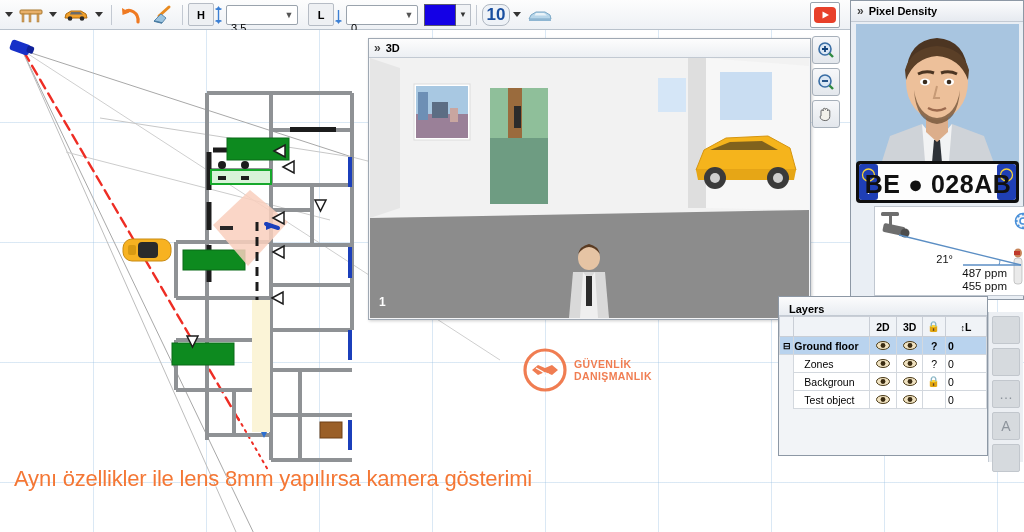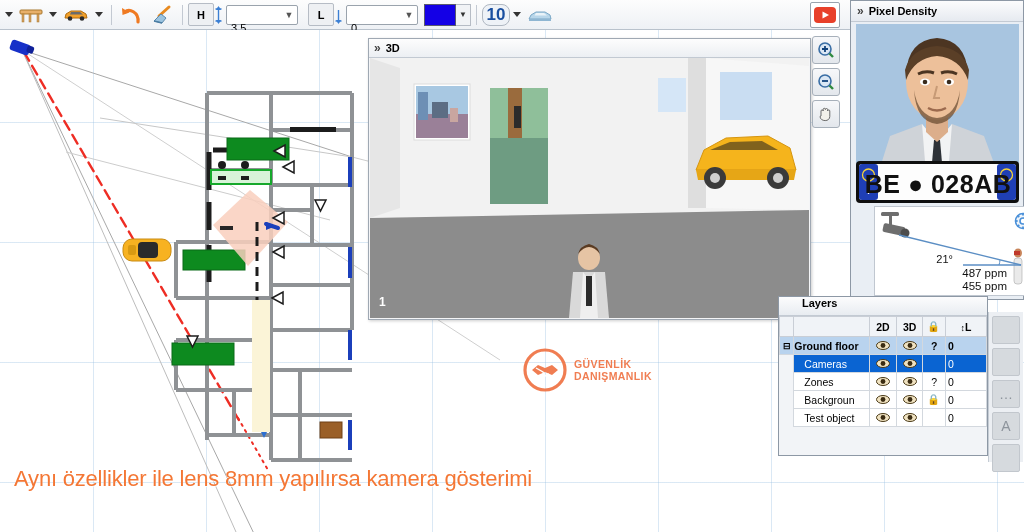--- a/index.html
+++ b/index.html
@@ -49,21 +49,21 @@
   #pixpanel{position:absolute;left:850px;top:0;width:174px;height:300px;background:#e9eef4;
     border:1px solid #8d98a5;box-sizing:border-box;}
   #pixpanel .phdr{height:20px;display:flex;align-items:center;padding-left:6px;font-weight:bold;
     background:linear-gradient(#fcfcfd,#e6eaf0);border-bottom:1px solid #c3cad3;}
   #facebox{position:absolute;left:5px;top:23px;width:163px;height:150px;background:#a8c5e0;overflow:hidden;}
   #platebox{position:absolute;left:5px;top:160px;width:163px;height:42px;}
   #diagbox{position:absolute;left:23px;top:205px;width:163px;height:88px;background:#fff;border:1px solid #c0c7d0;}
   
   #layers{position:absolute;left:778px;top:296px;width:210px;height:160px;background:#f2f4f7;
     border:1px solid #8d98a5;box-sizing:border-box;}
-  #layers .lhdr{height:18px;display:flex;align-items:flex-start;padding-left:23px;font-weight:bold;
+  #layers .lhdr{height:18px;display:flex;align-items:flex-end;padding-left:10px;font-weight:bold;
     background:linear-gradient(#fcfcfd,#e8ecf1);border-bottom:1px solid #c3cad3;}
   table.lt{border-collapse:collapse;width:100%;font-size:10.5px;table-layout:fixed;}
   table.lt th{background:#f0f3f7;border:1px solid #c9ced6;height:17px;font-size:10.5px;font-weight:bold;}
   table.lt td{border:1px solid #d3d8de;height:17px;background:#fff;padding:0 2px;white-space:nowrap;overflow:hidden;}
   tr.sel-light td{background:#b9d3ee;font-weight:bold;}
   tr.sel-blue td{background:#0a64d2;color:#fff;}
   #rightstrip{position:absolute;left:988px;top:312px;width:34px;height:150px;background:#eceff3;border-left:1px solid #c5ccd4;}
   .rbtn{width:26px;height:26px;margin:4px auto;background:#d6dade;border:1px solid #c2c7cd;border-radius:2px;
     display:flex;align-items:center;justify-content:center;color:#8d949c;font-size:14px;}
   
@@ -488,34 +488,20 @@
               <ellipse cx="7" cy="4.5" rx="6.5" ry="4" fill="#f0e2c0" stroke="#4a3a18"></ellipse>
               <circle cx="7" cy="4.5" r="2.4" fill="#3b2c12"></circle>
             </svg></td>
           <td style="text-align:center"><svg width="14" height="9" viewBox="0 0 14 9">
               <ellipse cx="7" cy="4.5" rx="6.5" ry="4" fill="#f0e2c0" stroke="#4a3a18"></ellipse>
               <circle cx="7" cy="4.5" r="2.4" fill="#3b2c12"></circle>
             </svg></td>
           <td style="text-align:center">?</td>
           <td>0</td>
         </tr>
-        <tr class="sel-blue">
-          <td style="text-align:center;font-size:9px;border:none;background:transparent;"></td>
-          <td style="padding-left:10px">Cameras</td>
-          <td style="text-align:center"><svg width="14" height="9" viewBox="0 0 14 9">
-              <ellipse cx="7" cy="4.5" rx="6.5" ry="4" fill="#f0e2c0" stroke="#4a3a18"></ellipse>
-              <circle cx="7" cy="4.5" r="2.4" fill="#3b2c12"></circle>
-            </svg></td>
-          <td style="text-align:center"><svg width="14" height="9" viewBox="0 0 14 9">
-              <ellipse cx="7" cy="4.5" rx="6.5" ry="4" fill="#f0e2c0" stroke="#4a3a18"></ellipse>
-              <circle cx="7" cy="4.5" r="2.4" fill="#3b2c12"></circle>
-            </svg></td>
-          <td style="text-align:center"></td>
-          <td>0</td>
-        </tr>
         <tr>
           <td style="text-align:center;font-size:9px;border:none;background:transparent;"></td>
           <td style="padding-left:10px">Zones</td>
           <td style="text-align:center"><svg width="14" height="9" viewBox="0 0 14 9">
               <ellipse cx="7" cy="4.5" rx="6.5" ry="4" fill="#f0e2c0" stroke="#4a3a18"></ellipse>
               <circle cx="7" cy="4.5" r="2.4" fill="#3b2c12"></circle>
             </svg></td>
           <td style="text-align:center"><svg width="14" height="9" viewBox="0 0 14 9">
               <ellipse cx="7" cy="4.5" rx="6.5" ry="4" fill="#f0e2c0" stroke="#4a3a18"></ellipse>
               <circle cx="7" cy="4.5" r="2.4" fill="#3b2c12"></circle>

